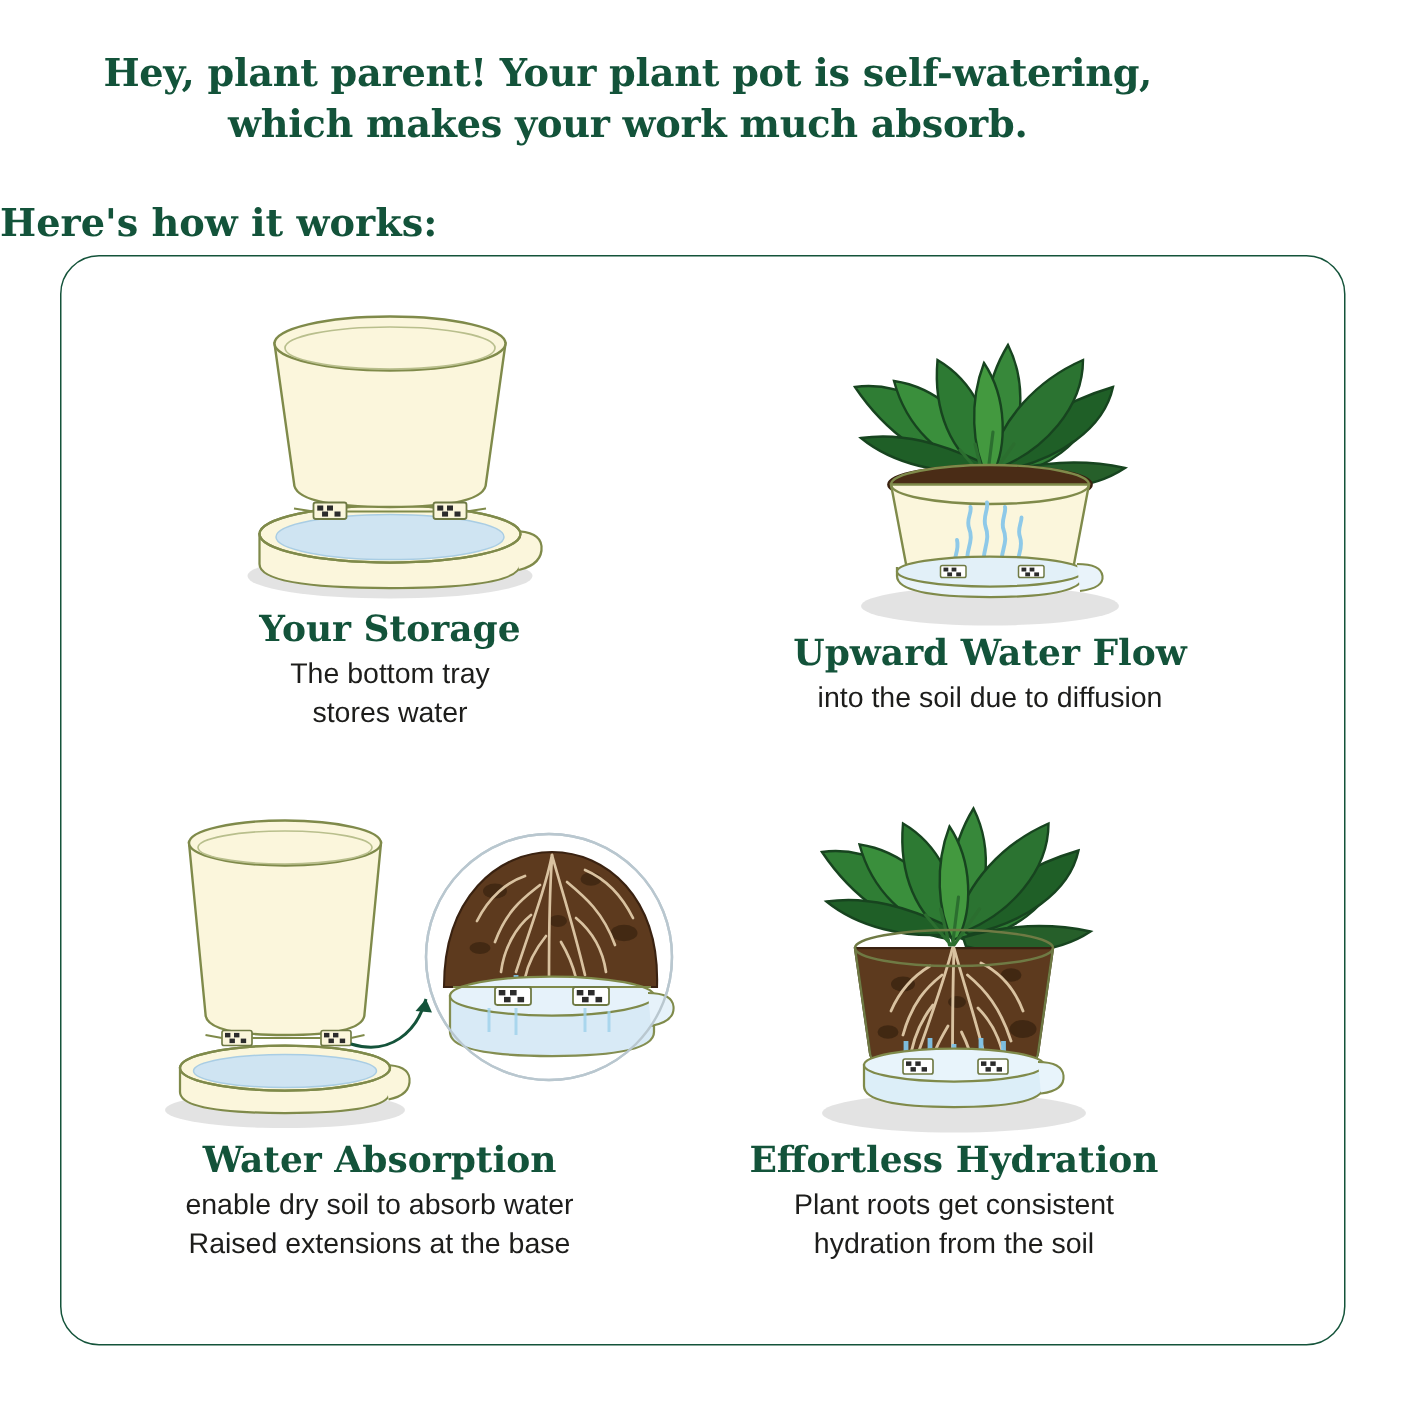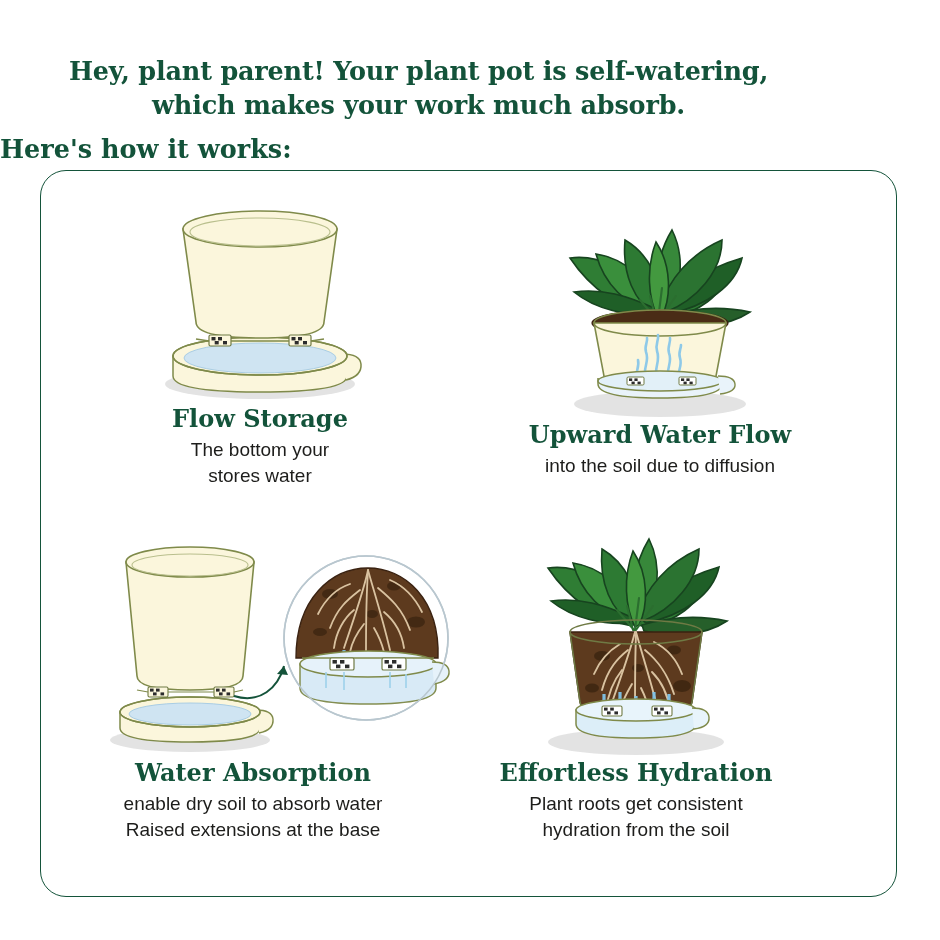--- a/index.html
+++ b/index.html
@@ -19,21 +19,21 @@
     position: relative;
     width: 940px;
     height: 940px;
     background: #ffffff;
   }
 
   
   .headline {
     position: absolute;
     left: 0;
-    top: 54px;
+    top: 32px;
     width: 837px;
     text-align: center;
     font-family: "DejaVu Serif", "Liberation Serif", serif;
     font-weight: bold;
     font-size: 25.5px;
     line-height: 34px;
     color: #13533a;
     letter-spacing: -0.2px;
   }
   .headline .line2 { display: block; }
@@ -155,22 +155,22 @@
           <rect x="243" y="141" width="4" height="3.4" fill="#2c2c2c"></rect>
           <rect x="239.7" y="145" width="4" height="3.4" fill="#2c2c2c"></rect>
           <rect x="248" y="145" width="4" height="3.4" fill="#2c2c2c"></rect>
         </g>
         <line x1="176" y1="145" x2="234" y2="145" stroke="#7f8a4a" stroke-width="1.3"></line>
         <line x1="141" y1="143" x2="154" y2="145" stroke="#7f8a4a" stroke-width="1.3"></line>
         <line x1="256" y1="145" x2="269" y2="143" stroke="#7f8a4a" stroke-width="1.3"></line>
       </svg>
     </div>
     <div class="cell-text">
-      <div class="cell-title">Flow Storage</div>
-      <div class="cell-desc">The bottom your</div>
+      <div class="cell-title">Your Storage</div>
+      <div class="cell-desc">The bottom tray</div>
       <div class="cell-desc">stores water</div>
     </div>
   </div>
 
   <div class="cell" id="cell-2">
     <div class="cell-art">
       <svg class="art-svg" width="420" height="228" viewBox="0 0 420 228">
         <ellipse cx="210" cy="212" rx="86" ry="13" fill="#dedede" opacity="0.85"></ellipse>
 
         <g>

